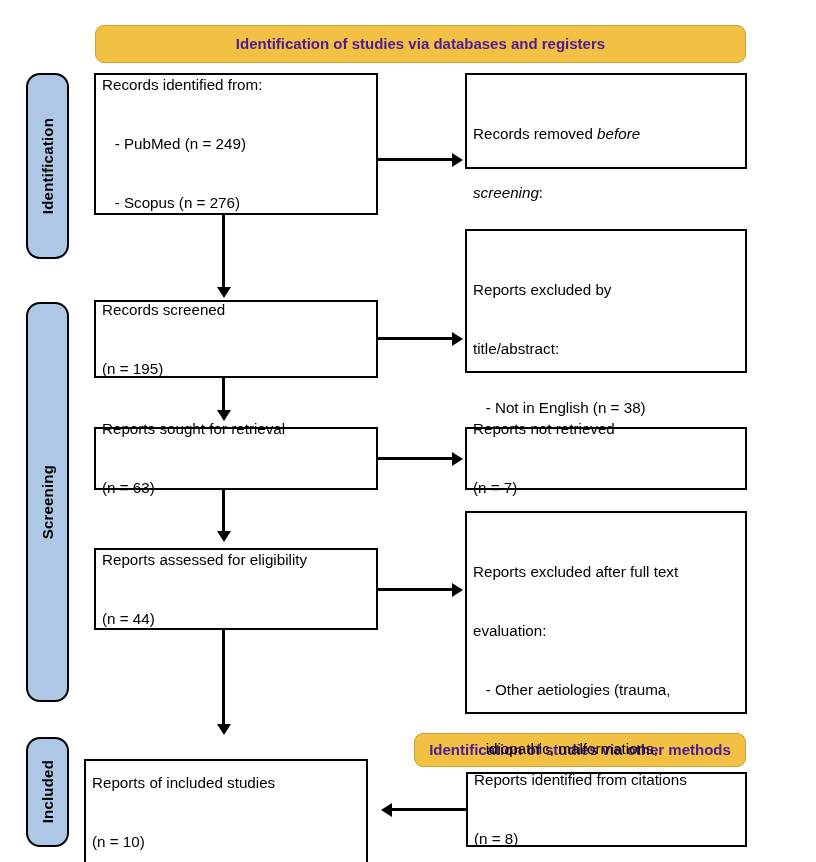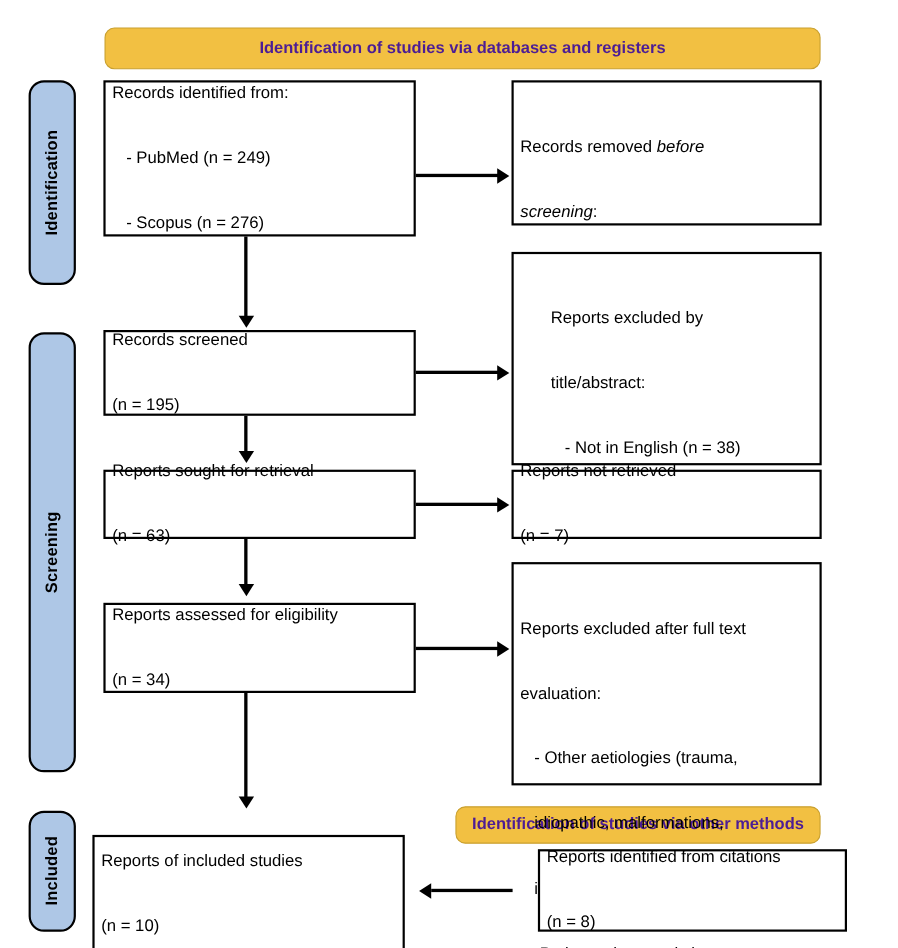--- a/index.html
+++ b/index.html
@@ -128,37 +128,37 @@
   </div>
 
   <div class="flowbox" style="left:94px; top:73px; width:284px; height:142px;">
     <div class="boxtext">
       <div>Records identified from:</div>
       <div>   - PubMed (n = 249)</div>
       <div>   - Scopus (n = 276)</div>
     </div>
   </div>
 
-  <div class="flowbox topalign" style="left:465px; top:73px; width:282px; height:132px;">
+  <div class="flowbox topalign" style="left:465px; top:73px; width:282px; height:96px;">
     <div class="boxtext">
       <div><span>Records removed </span><span class="it">before</span></div>
       <div><span class="it">screening</span><span>:</span></div>
       <div>    Duplicate records removed</div>
       <div>(n = 174)</div>
     </div>
   </div>
 
   <div class="flowbox" style="left:94px; top:300px; width:284px; height:78px;">
     <div class="boxtext">
       <div>Records screened</div>
       <div>(n = 195)</div>
     </div>
   </div>
 
-  <div class="flowbox topalign" style="left:465px; top:229px; width:282px; height:194px;justify-content:center;">
+  <div class="flowbox topalign" style="left:465px; top:229px; width:282px; height:144px;">
     <div class="boxtext">
       <div>Reports excluded by</div>
       <div>title/abstract:</div>
       <div>   - Not in English (n = 38)</div>
       <div>   - Traumatic aetiology (n = 81)</div>
       <div>   - Other aetiologies (adults,</div>
       <div>   idiopathic, malformations,</div>
       <div>   infections,…) (n = 108)</div>
       <div>   - Not pertinent (n = 61)</div>
     </div>
@@ -174,21 +174,21 @@
   <div class="flowbox" style="left:465px; top:427px; width:282px; height:63px;">
     <div class="boxtext">
       <div>Reports not retrieved</div>
       <div>(n = 7)</div>
     </div>
   </div>
 
   <div class="flowbox" style="left:94px; top:548px; width:284px; height:82px;">
     <div class="boxtext">
       <div>Reports assessed for eligibility</div>
-      <div>(n = 34)</div>
+      <div>(n = 44)</div>
     </div>
   </div>
 
   <div class="flowbox topalign" style="left:465px; top:511px; width:282px; height:203px;">
     <div class="boxtext">
       <div>Reports excluded after full text</div>
       <div>evaluation:</div>
       <div>   - Other aetiologies (trauma,</div>
       <div>   idiopathic, malformations,</div>
       <div>   infections, adults, …) (n = 36)</div>
@@ -199,21 +199,21 @@
     </div>
   </div>
 
   <div class="flowbox" style="left:84px; top:743px; width:284px; height:107px;margin-top:16px;">
     <div class="boxtext">
       <div>Reports of included studies</div>
       <div>(n = 10)</div>
     </div>
   </div>
 
-  <div class="flowbox" style="left:466px; top:772px; width:281px; height:75px;margin-left:23px;">
+  <div class="flowbox" style="left:466px; top:772px; width:281px; height:75px;">
     <div class="boxtext">
       <div>Reports identified from citations</div>
       <div>(n = 8)</div>
     </div>
   </div>
 
   <div class="arrow-line" style="left:378px; top:158px; width:76px; height:3px;"></div>
   <div class="arrow-head right" style="left:452px; top:152.5px;"></div>
 
   <div class="arrow-line" style="left:222px; top:215px; width:3px; height:74px;"></div>

